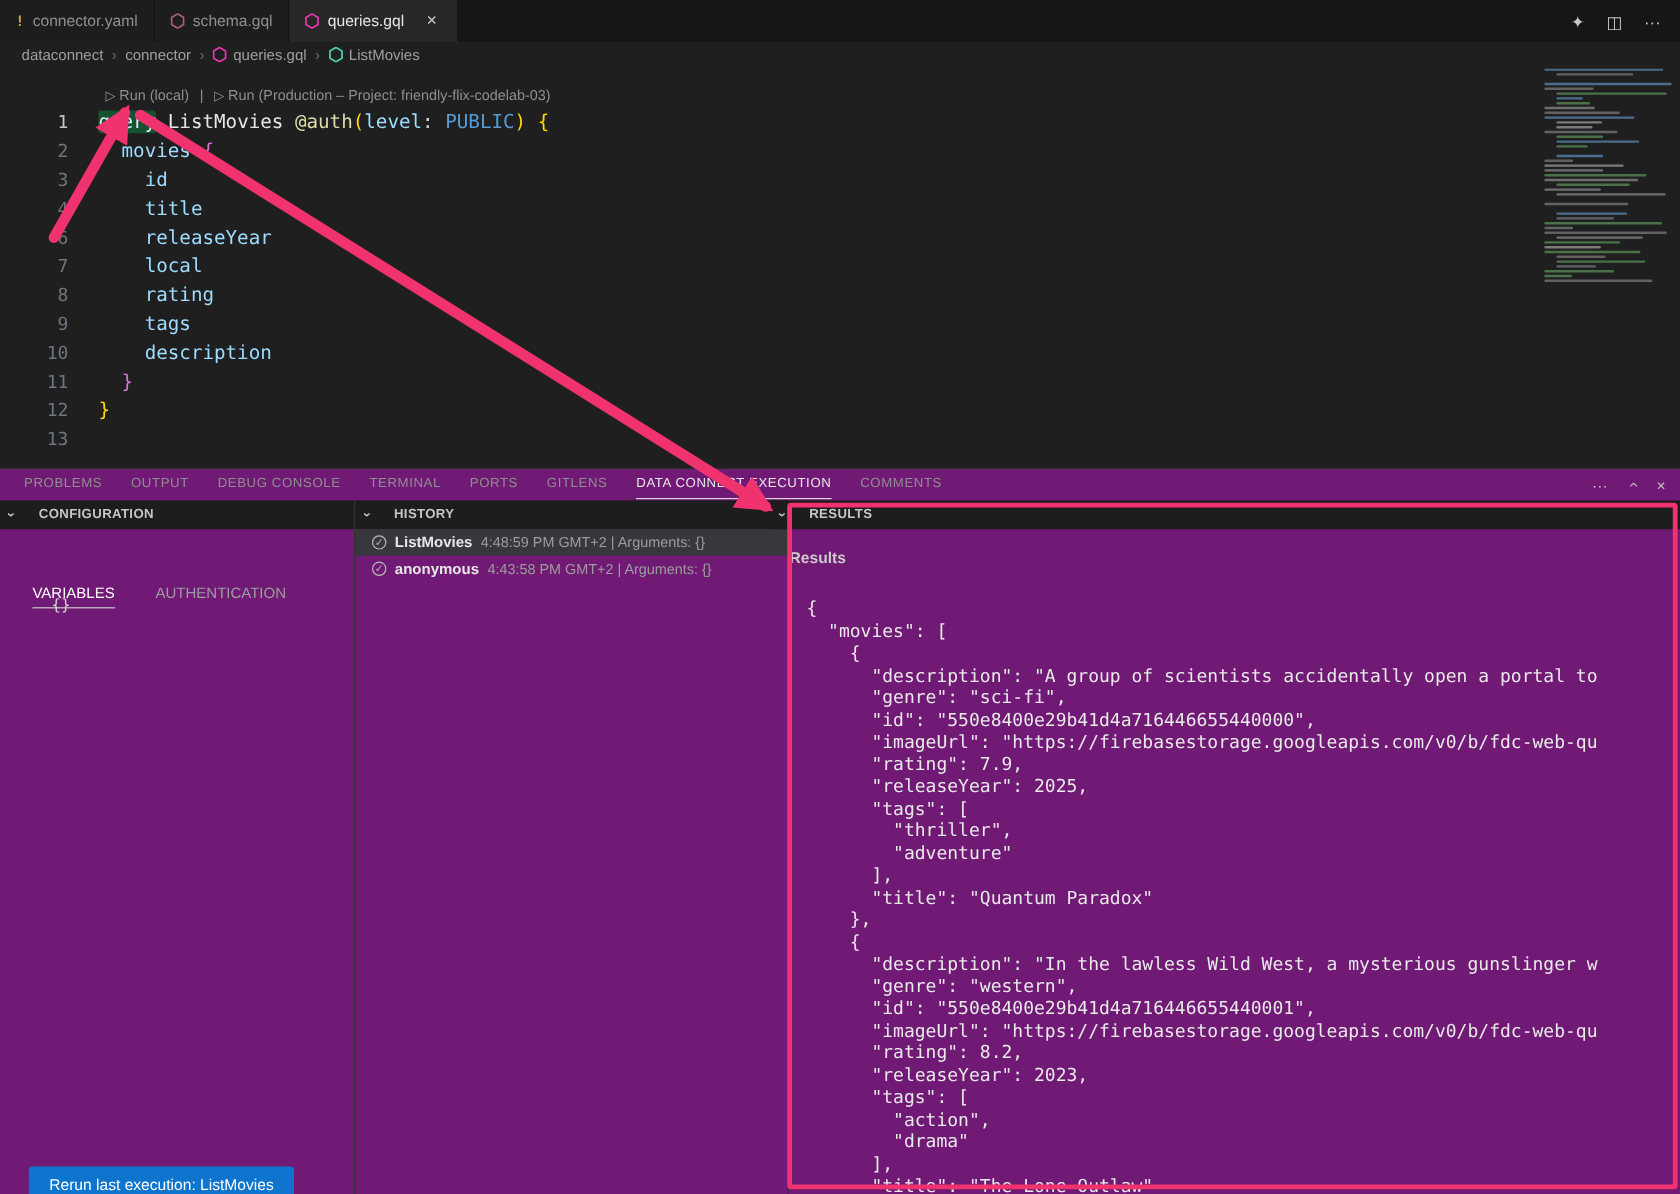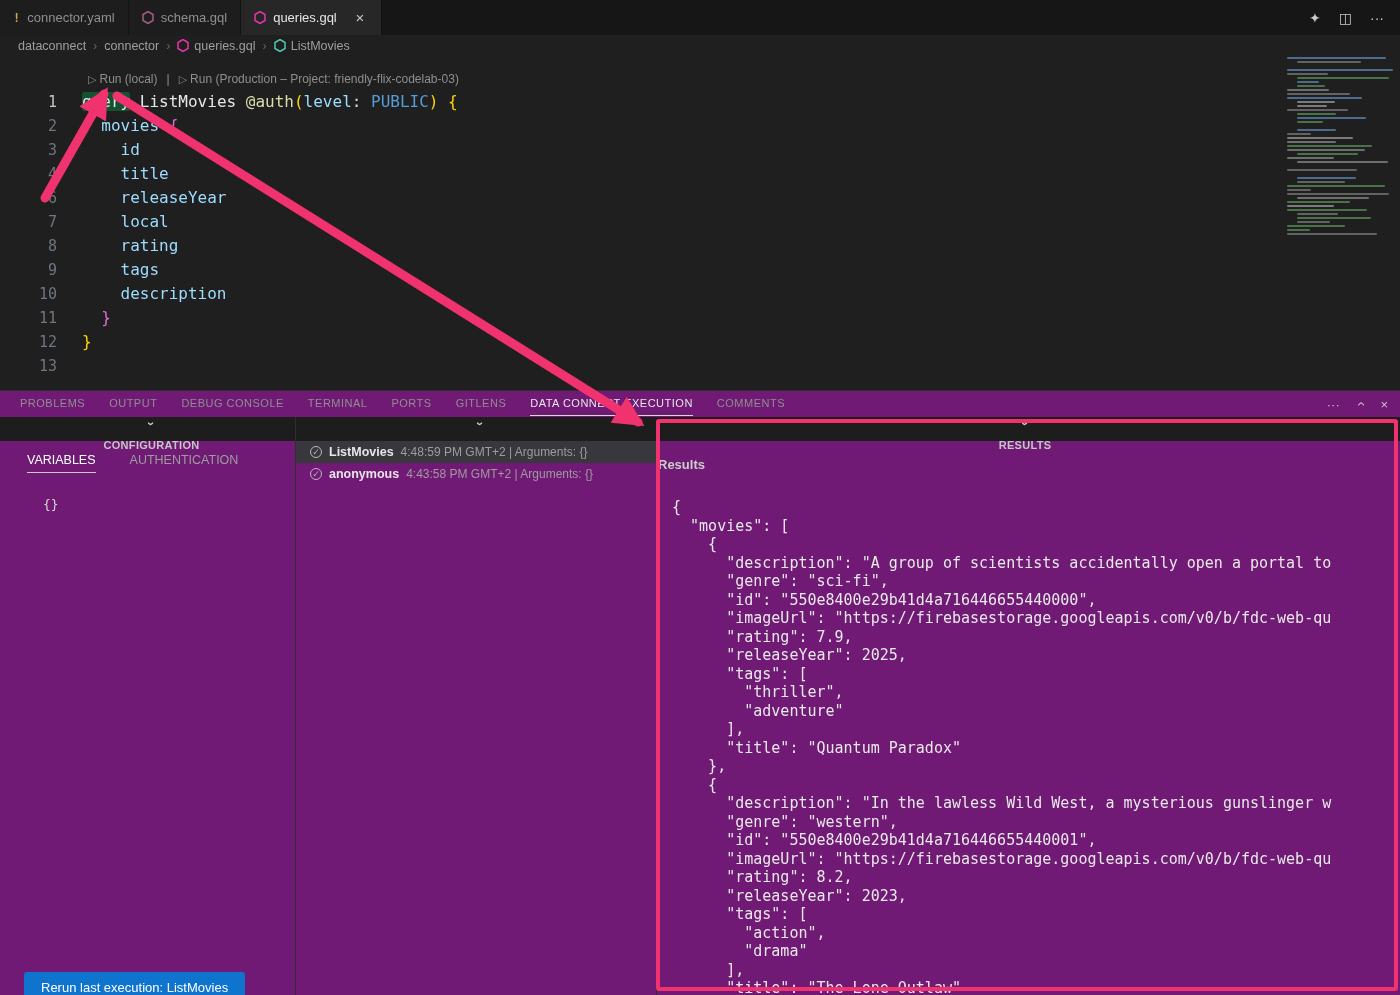--- a/index.html
+++ b/index.html
@@ -62,29 +62,29 @@
   .panel-tab { cursor: pointer; line-height: 23px; height: 24px; }
   .panel-tab.active { color: #e7e7e7; border-bottom: 1px solid #d7d7d7; }
   .panel-actions { position: absolute; top: 0; right: 12px; height: 26px; display: flex;
                    gap: 18px; align-items: center; color: #c5c5c5; font-size: 13px; }
   .panel-actions span { cursor: pointer; }
   .panel-body { position: absolute; top: 26px; left: 0; right: 0; bottom: 0; }
   .col { position: absolute; top: 0; bottom: 0; }
   .col-config  { left: 0;     width: 296px; border-right: 1px solid #2f2f2f; }
   .col-history { left: 296px; width: 361px; border-right: 1px solid #2f2f2f; }
   .col-results { left: 642px; right: 0; }
-  .section-header { height: 24px; display: flex; align-items: center; gap: 8px;
+  .section-header { height: 24px; display: flex; align-items: center; gap: 20px;
                     padding-left: 8px; font-size: 11px; font-weight: bold;
-                    letter-spacing: .3px; color: #c5c5c5; background: #1d1d1d; cursor: pointer; flex-direction: column; }
+                    letter-spacing: .3px; color: #c5c5c5; background: #1d1d1d; cursor: pointer; }
   .rot90  { display: inline-block; transform: rotate(90deg);  font-size: 12px; color: #c5c5c5; }
   .rotm90 { display: inline-block; transform: rotate(-90deg); font-size: 14px; }
 
   .cfg-tabs { position: absolute; top: 36px; left: 27px; display: flex; gap: 34px;
               font-size: 12.5px; color: #9d9d9d; }
-  .cfg-tab { cursor: pointer; padding-bottom: 5px; }
+  .cfg-tab { cursor: pointer; padding-bottom: 5px; margin-top: 34px; }
   .cfg-tab.active { color: #ffffff; border-bottom: 1px solid #c9c9c9; }
   .cfg-value { position: absolute; top: 80px; left: 43px;
                font-family: "DejaVu Sans Mono", monospace; font-size: 13px; color: #d4d4d4; }
 
   .hist-rows { position: absolute; top: 24px; left: 0; right: 0; }
   .hist-row { height: 22px; display: flex; align-items: center; gap: 7px;
               padding-left: 14px; cursor: pointer; }
   .hist-row.selected { background: #37373d; }
   .hist-check { width: 12px; height: 12px; border: 1px solid #b9b9b9; border-radius: 50%;
                 color: #b9b9b9; font-size: 9px; line-height: 11px; text-align: center; flex: none; }

